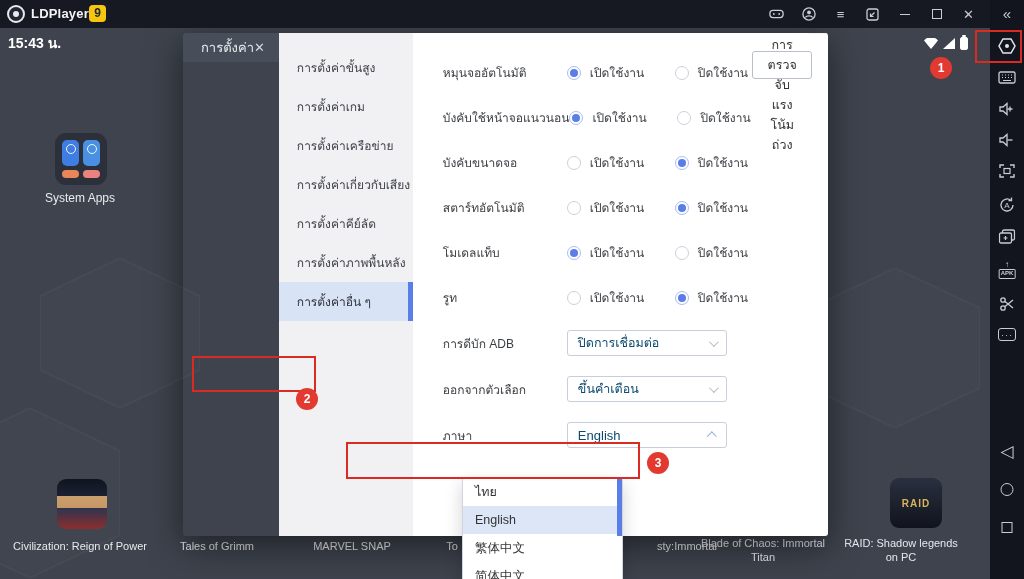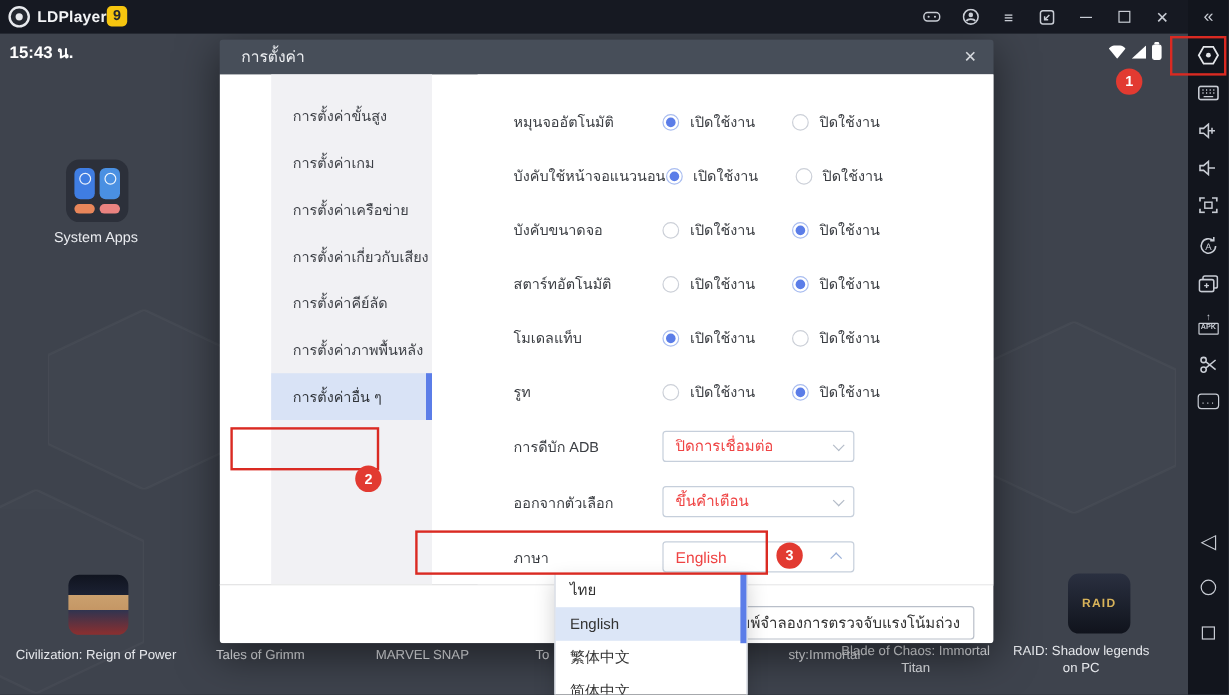--- a/index.html
+++ b/index.html
@@ -44,40 +44,40 @@
   .folder-label { position:absolute; left:25px; top:163px; width:110px; text-align:center; color:#e9ebef; font-size:12px; }
 
   .app-label { position:absolute; color:#e6e8ec; font-size:11px; white-space:nowrap; transform:translateX(-50%); }
   .app-label.wrap { white-space:normal; text-align:center; line-height:1.3; }
   .app-icon { position:absolute; border-radius:9px; }
   .civ-icon { left:57px; top:451px; width:50px; height:50px; background:
       linear-gradient(180deg,#10141f 0%,#1b2133 34%,#caa06e 34%,#c59765 58%,#2e3450 58%,#8c2f2f 100%); }
   .raid-icon { left:874px; top:450px; width:52px; height:50px; background:linear-gradient(180deg,#2a3040,#10131c); color:#d8b35a; font-size:10px; font-weight:bold; display:flex; align-items:center; justify-content:center; letter-spacing:1px;margin-left:16px; }
 
   
-  .dialog { position:absolute; left:183px; top:33px; width:645px; height:503px; z-index:20; box-shadow:0 10px 34px rgba(0,0,0,.5); border-radius:3px; overflow:hidden; display:flex; flex-direction:column; }
+  .dialog { position:absolute; left:183px; top:33px; width:645px; height:503px; z-index:20; box-shadow:0 10px 34px rgba(0,0,0,.5); border-radius:3px; overflow:hidden; display:flex; flex-direction:row; }
   .dlg-title { height:29px; background:#474e59; display:flex; align-items:center; padding:0 14px 0 18px; flex:0 0 auto; }
   .dlg-title-text { color:#eceef1; font-size:13px; flex:1; }
   .dlg-close { color:#d6d9de; font-size:13px; cursor:default; }
-  .dlg-body { flex:0 0 425px; display:flex; background:#fff;padding-left:43px; }
+  .dlg-body { flex:0 0 425px; display:flex; background:#fff; }
   .dlg-side { flex:0 0 134px; background:#f1f1f4; padding-top:15px; }
   .dlg-item { height:39px; display:flex; align-items:center; padding-left:18px; font-size:12px; color:#3c3f45; position:relative; white-space:nowrap; }
   .dlg-item.selected { background:#d9e3f6; color:#2f3339; }
   .dlg-item.selected::after { content:""; position:absolute; right:0; top:0; bottom:0; width:5px; background:#5b7de8; }
-  .dlg-main { flex:1; background:#fff; padding:17px 24px 0 30px;margin-left:38px; }
+  .dlg-main { flex:1; background:#fff; padding:17px 24px 0 30px; }
   .trow { height:45px; display:flex; align-items:center; }
   .ddrow { height:46px; display:flex; align-items:center; }
   .tlabel { flex:0 0 124px; font-size:12px; color:#3a3d42; white-space:nowrap; }
   .rgroup { flex:0 0 108px; display:flex; align-items:center; gap:9px; }
   .radio { width:14px; height:14px; border-radius:50%; border:1px solid #ccd0d8; background:#fff; position:relative; flex:0 0 auto; }
   .radio.sel { border-color:#a9bdf0; }
   .radio.sel::after { content:""; position:absolute; inset:2px; border-radius:50%; background:#5b7de8; }
   .rtext { font-size:12px; color:#3a3d42; white-space:nowrap; }
   .ddbox { width:160px; height:26px; border:1px solid #c6cfdb; border-radius:3px; background:#fff; display:flex; align-items:center; padding:0 10px; position:relative; }
-  .ddval { font-size:12.5px; color:#ef4444; flex:1; white-space:nowrap; }
+  .ddval { font-size:12.5px; color:#0c4a6e; flex:1; white-space:nowrap; }
   .chev { width:7px; height:7px; border-right:1.5px solid #b4bcc8; border-bottom:1.5px solid #b4bcc8; transform:rotate(45deg) translateY(-2px); }
   .chev.up { transform:rotate(-135deg) translateY(-1px); border-color:#9ab0d8; }
   .dlg-footer { flex:1; background:#fff; position:relative; border-top:1px solid #f2f2f2; }
   .kb-btn { position:absolute; right:16px; top:17px; height:28px; padding:0 11px; border:1px solid #b9bfc9; border-radius:3px; background:#fff; font-size:12.5px; color:#333; display:flex; align-items:center; font-family:inherit; }
 
   
   .ddlist { position:absolute; left:462px; top:478px; width:161px; background:#fff; border:1px solid #d0d5de; border-top:none; z-index:45; box-shadow:0 6px 16px rgba(0,0,0,.18); }
   .ddopt { height:28px; display:flex; align-items:center; padding-left:12px; font-size:12.5px; color:#333; }
   .ddopt.selected { background:#dce6f7; }
   .ddscroll { position:absolute; right:0; top:0; width:5px; height:58px; background:#5b7de8; }

